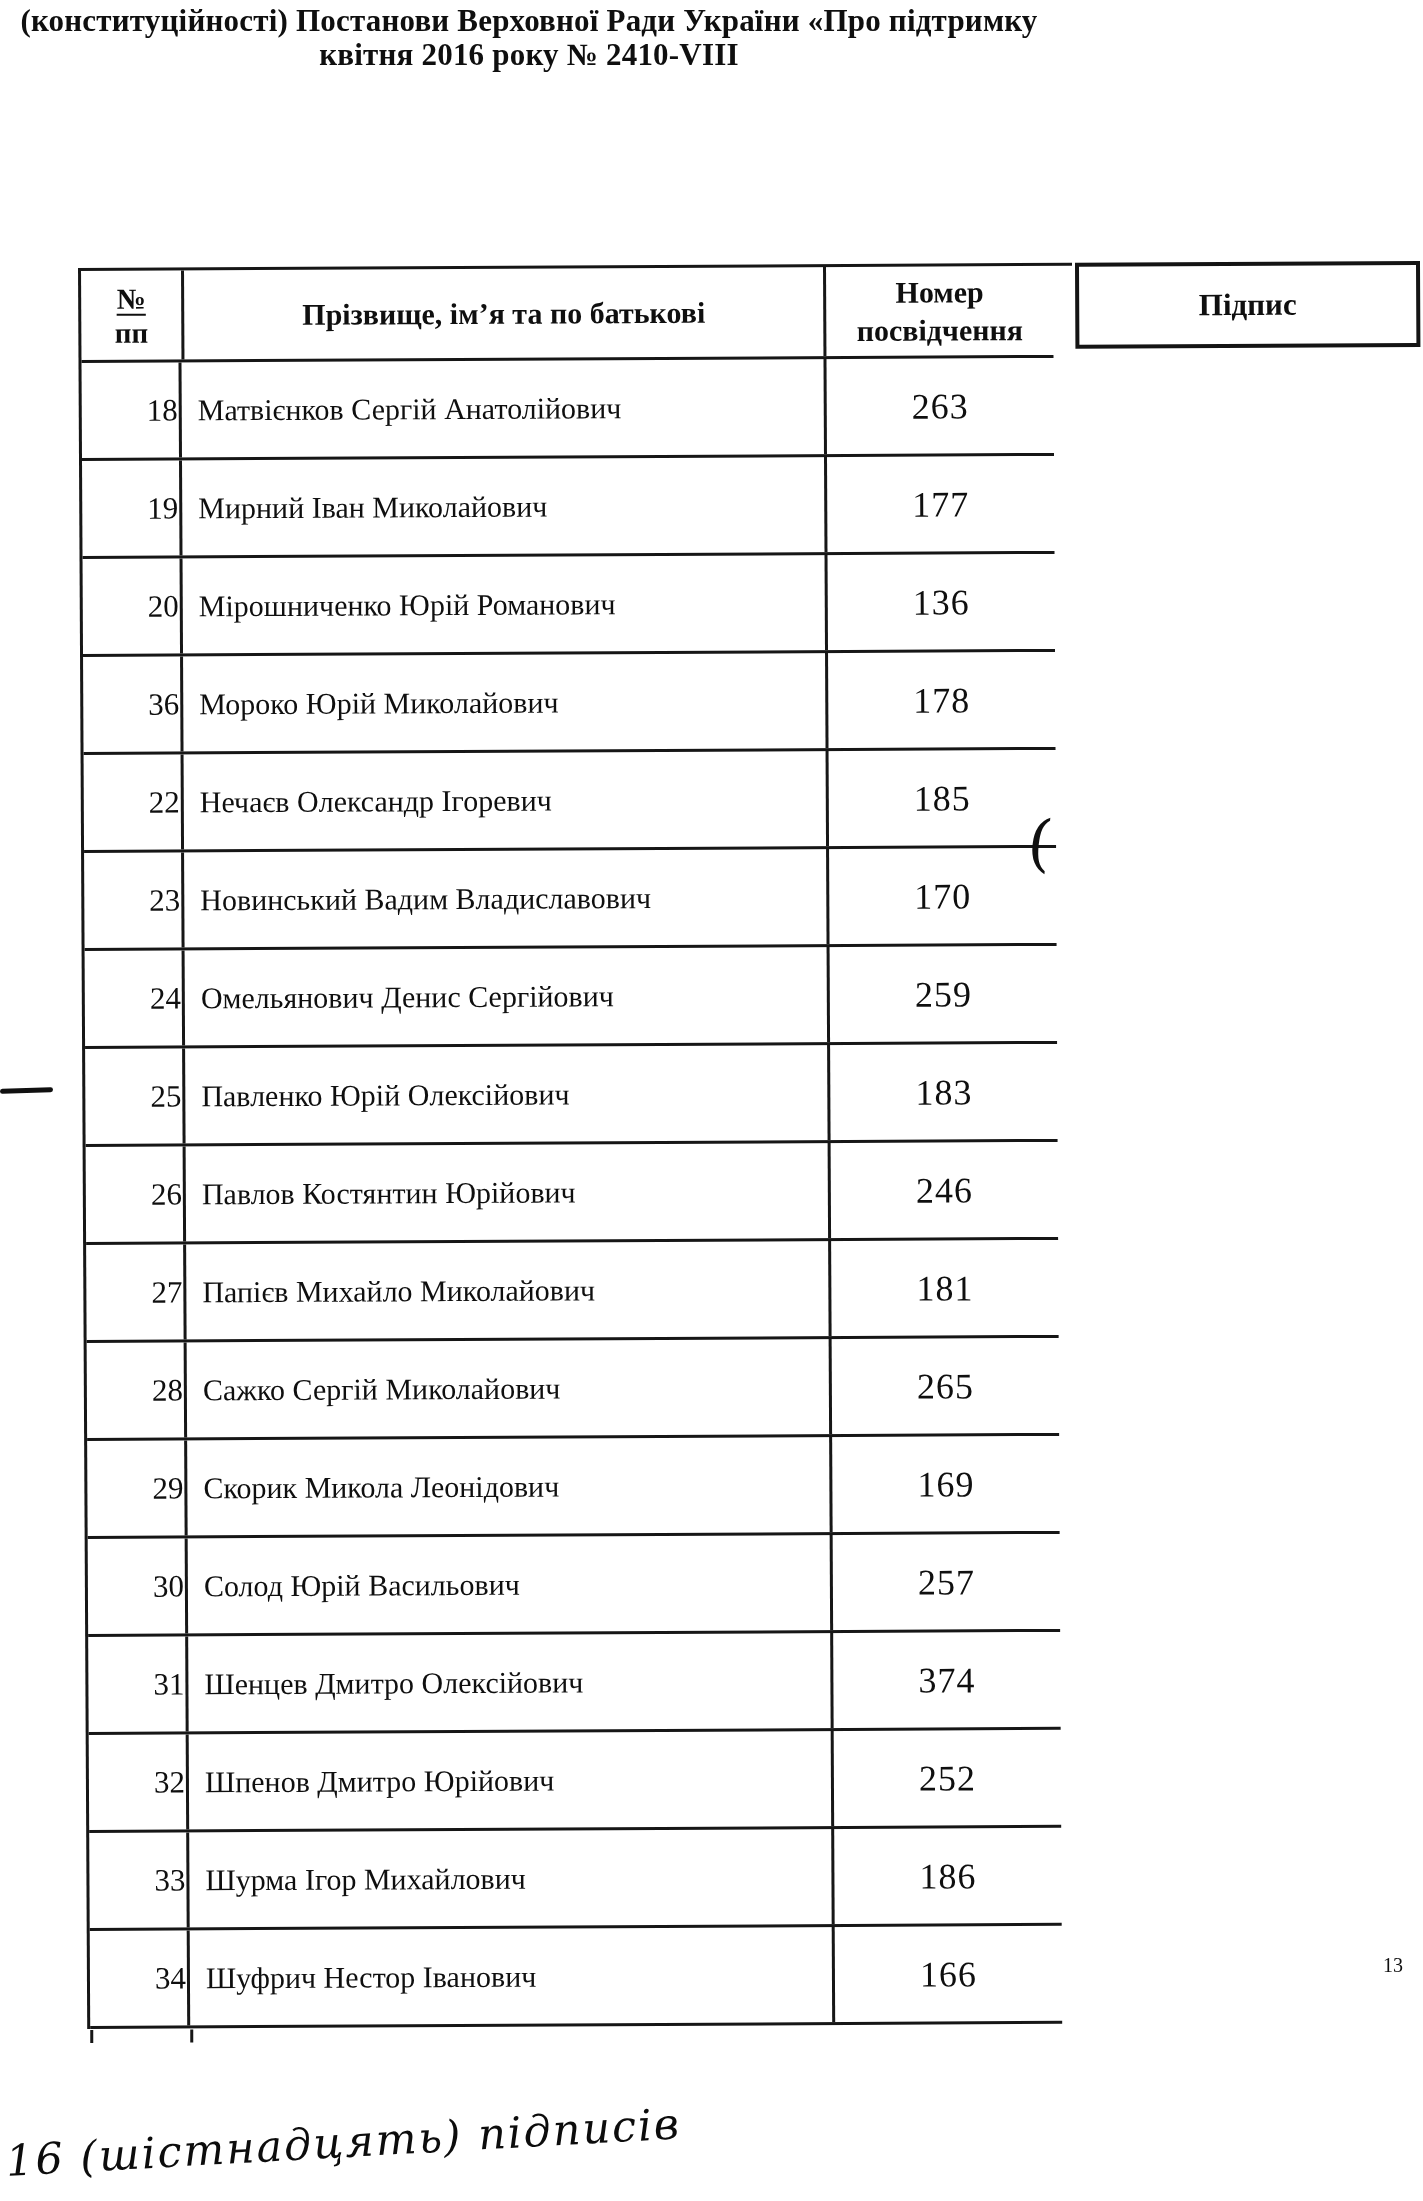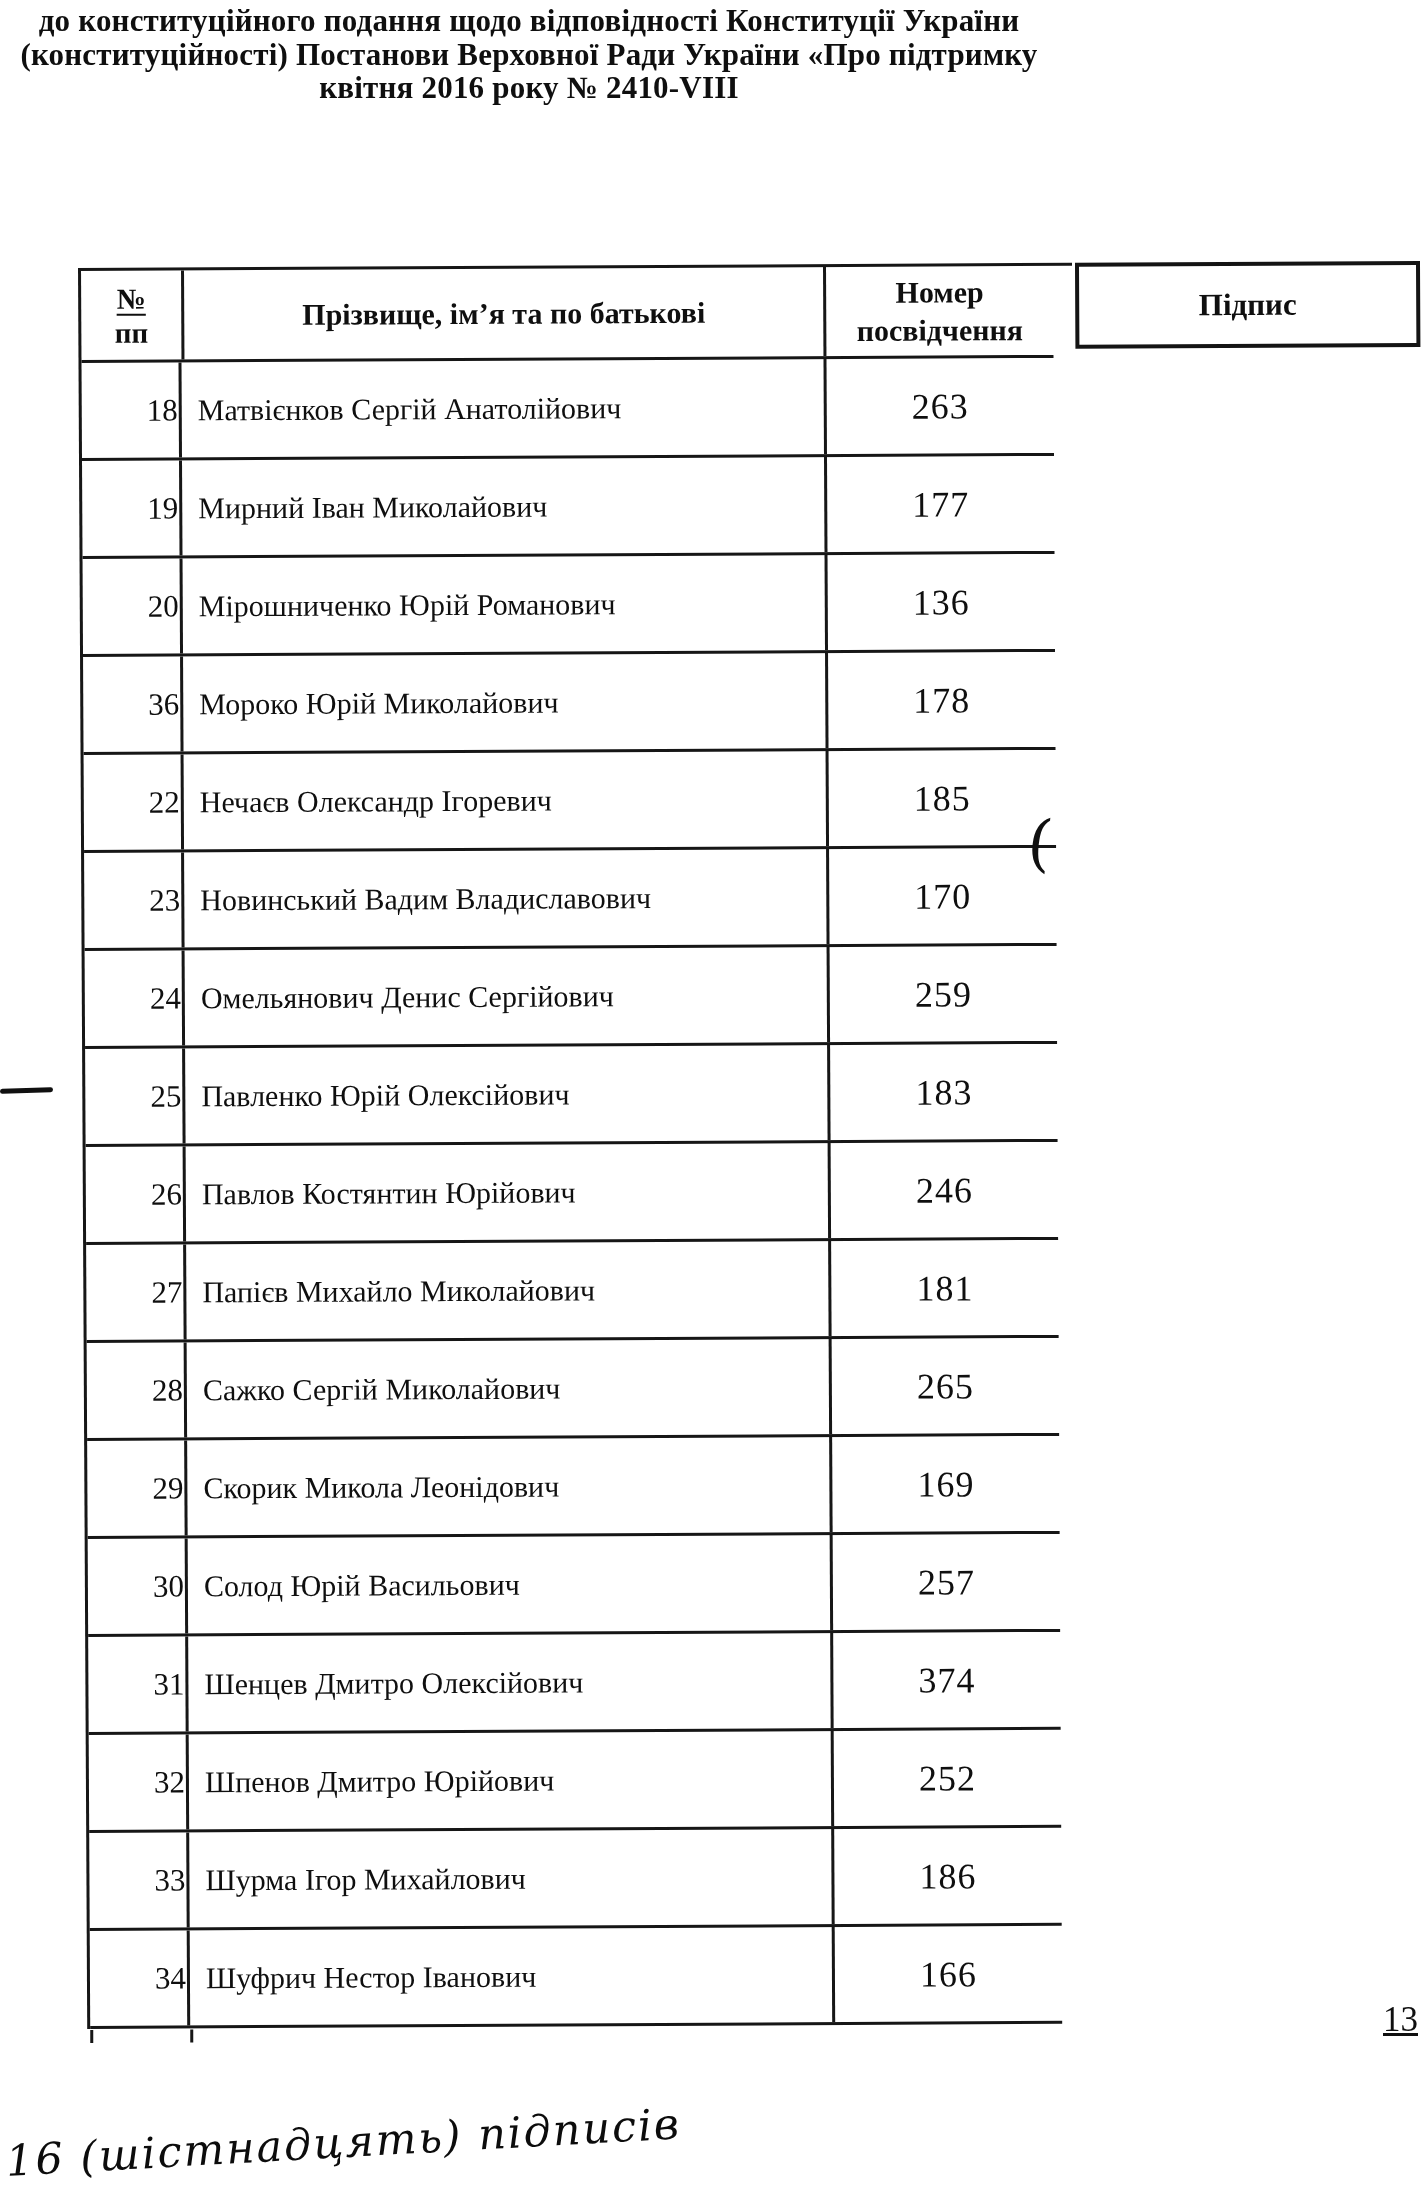--- a/index.html
+++ b/index.html
@@ -59,30 +59,29 @@
     transform:rotate(6deg);color:#101010;line-height:62px;
   }
   .hand-note{
     position:absolute;left:6px;top:2136px;width:700px;
     font-family:"DejaVu Serif",serif;font-style:italic;
     font-size:43px;letter-spacing:2px;color:#0c0c0c;
     transform:rotate(-3.2deg);transform-origin:0 50%;
     white-space:nowrap;
   }
   .page-number{
-    position:absolute;left:1383px;top:2000px;font-size:35px;text-decoration:underline;
+    position:absolute;left:1383px;top:1954px;font-size:20px;
   }
 </style>
 </head>
 <body>
 
 <div class="page">
 
   <div class="title-block">
-      <div class="title-line">до конституційного подання щодо відповідності Конституції України</div>
       <div class="title-line">(конституційності) Постанови Верховної Ради України «Про підтримку</div>
       <div class="title-line">квітня 2016 року № 2410-VIII</div>
     </div>
 
   <div class="tbl-wrap">
     <div class="top-border"></div>
 
     <div class="sig-box">
       <span>Підпис</span>
     </div>

